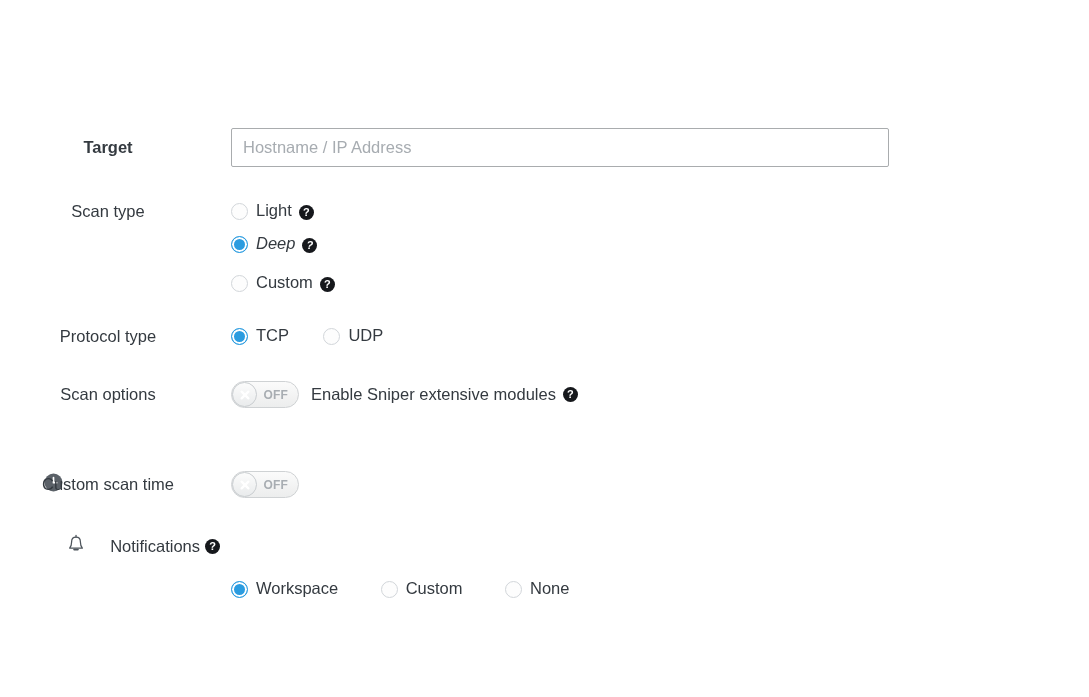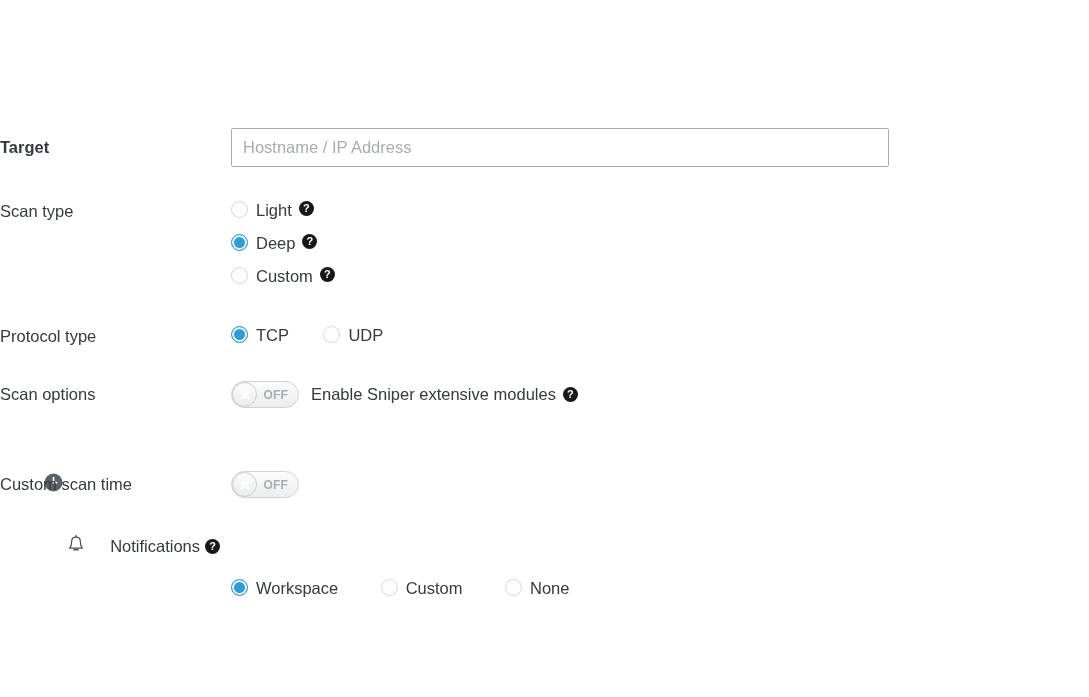--- a/index.html
+++ b/index.html
@@ -23,21 +23,21 @@
     font-weight: bold;
     color: #212529;
     letter-spacing: -0.1px;
   }
 
   
   .row { position: absolute; left: 0; width: 1089px; }
   .row-label {
     position: absolute;
     left: 0; width: 216px;
-    text-align: left;
+    text-align: center;
     font-size: 16.5px;
     color: #343a40;
     line-height: 20px;
   }
   .row-label.bold { font-weight: bold; }
   .row-ctl { position: absolute; left: 231px; }
 
   
   .text-input {
     width: 658px; height: 39px;
@@ -48,21 +48,21 @@
     font-family: "Liberation Sans", sans-serif;
     font-size: 16.5px;
     color: #343a40;
     outline: none;
   }
   .text-input::placeholder { color: #a7acb1; }
 
   
   .radio-item {
     display: inline-flex;
-    align-items: flex-start;
+    align-items: flex-end;
     vertical-align: middle;
   }
   .radio {
     width: 17px; height: 17px;
     border-radius: 50%;
     background: #fdfdfd;
     border: 1px solid #d2d6da;
     display: inline-block;
     flex: 0 0 auto;
     position: relative;
@@ -192,21 +192,21 @@
   <div class="row" style="top:201px;">
     <div class="row-label" style="top:0;">Scan type</div>
     <div class="row-ctl" style="top:0;">
 
       <div class="radio-item" style="margin-bottom:14px;">
         <span class="radio"></span>
         <span class="radio-label">Light</span>
         <span class="help-icon">?</span>
       </div>
       <br>
-      <div class="radio-item" style="margin-bottom:14px;">
+      <div class="radio-item" style="margin-bottom:20px;font-style:italic;">
         <span class="radio checked"></span>
         <span class="radio-label">Deep</span>
         <span class="help-icon">?</span>
       </div>
       <br>
       <div class="radio-item">
         <span class="radio"></span>
         <span class="radio-label">Custom</span>
         <span class="help-icon">?</span>
       </div>

